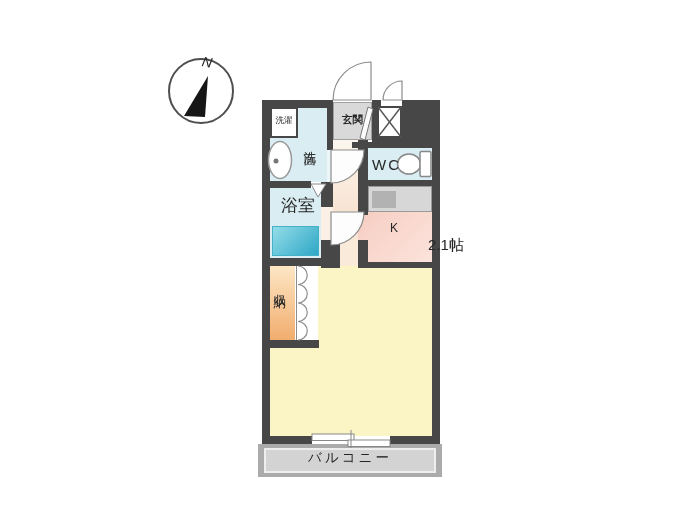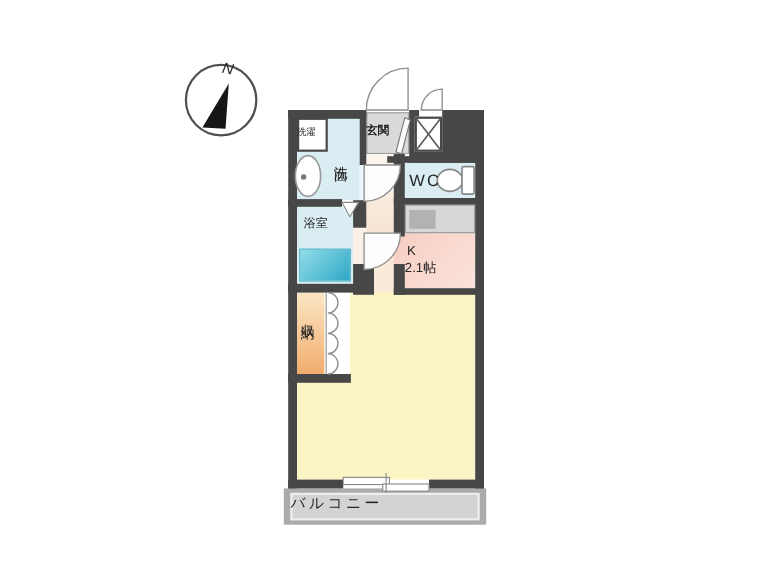--- a/index.html
+++ b/index.html
@@ -1,21 +1,21 @@
 <!DOCTYPE html>
 <html><head>
 <meta charset="utf-8">
 <style>
   html,body{margin:0;padding:0;background:#fff;}
   #canvas{position:relative;width:700px;height:525px;background:#ffffff;overflow:hidden;
           font-family:"Liberation Sans","DejaVu Sans",sans-serif;color:#222;}
   .abs{position:absolute;box-sizing:border-box;}
   .wall{position:absolute;background:#474747;}
   .lbl{position:absolute;color:#262626;line-height:1.1;white-space:nowrap;}
-  .center{text-align:left;}
+  .center{text-align:center;}
   .vert{writing-mode:vertical-rl;text-orientation:upright;}
   svg{position:absolute;left:0;top:0;}
 </style>
 </head>
 <body>
 
 <div id="canvas">
 
   <div class="abs" style="left:268px;top:106px;width:59px;height:76px;background:#d9edf2;"></div>
   <div class="abs" style="left:268px;top:188px;width:53px;height:70px;background:#d9edf2;"></div>
@@ -93,23 +93,23 @@
   <div class="lbl" style="left:202px;top:55px;font-size:14px;font-style:italic;transform:rotate(10deg);">N</div>
 
   <div class="lbl center" style="left:270px;top:116px;width:28px;font-size:8.5px;">洗濯</div>
 
   <div class="lbl vert" style="left:302px;top:141px;font-size:12.5px;letter-spacing:3px;">洗面</div>
 
   <div class="lbl center" style="left:333px;top:114px;width:39px;font-size:10.5px;font-weight:bold;">玄関</div>
 
   <div class="lbl" style="left:372px;top:157px;font-size:15px;letter-spacing:2px;">WC</div>
 
-  <div class="lbl center" style="left:276px;top:197px;width:44px;font-size:11px;">浴室</div>
+  <div class="lbl center" style="left:276px;top:197px;width:44px;font-size:17px;">浴室</div>
 
   <div class="lbl center" style="left:370px;top:222px;width:48px;font-size:12px;">K</div>
-  <div class="lbl center" style="left:368px;top:237px;width:60px;font-size:12px;">2.1帖</div>
+  <div class="lbl center" style="left:368px;top:237px;width:60px;font-size:15px;padding-left:48px;">2.1帖</div>
 
   <div class="lbl vert" style="left:272px;top:284px;font-size:12.5px;letter-spacing:2px;">収納</div>
 
 
   <div class="lbl center" style="left:264px;top:451px;width:172px;font-size:13.5px;letter-spacing:3px;">バルコニー</div>
 
 </div>
 
 </body></html>

